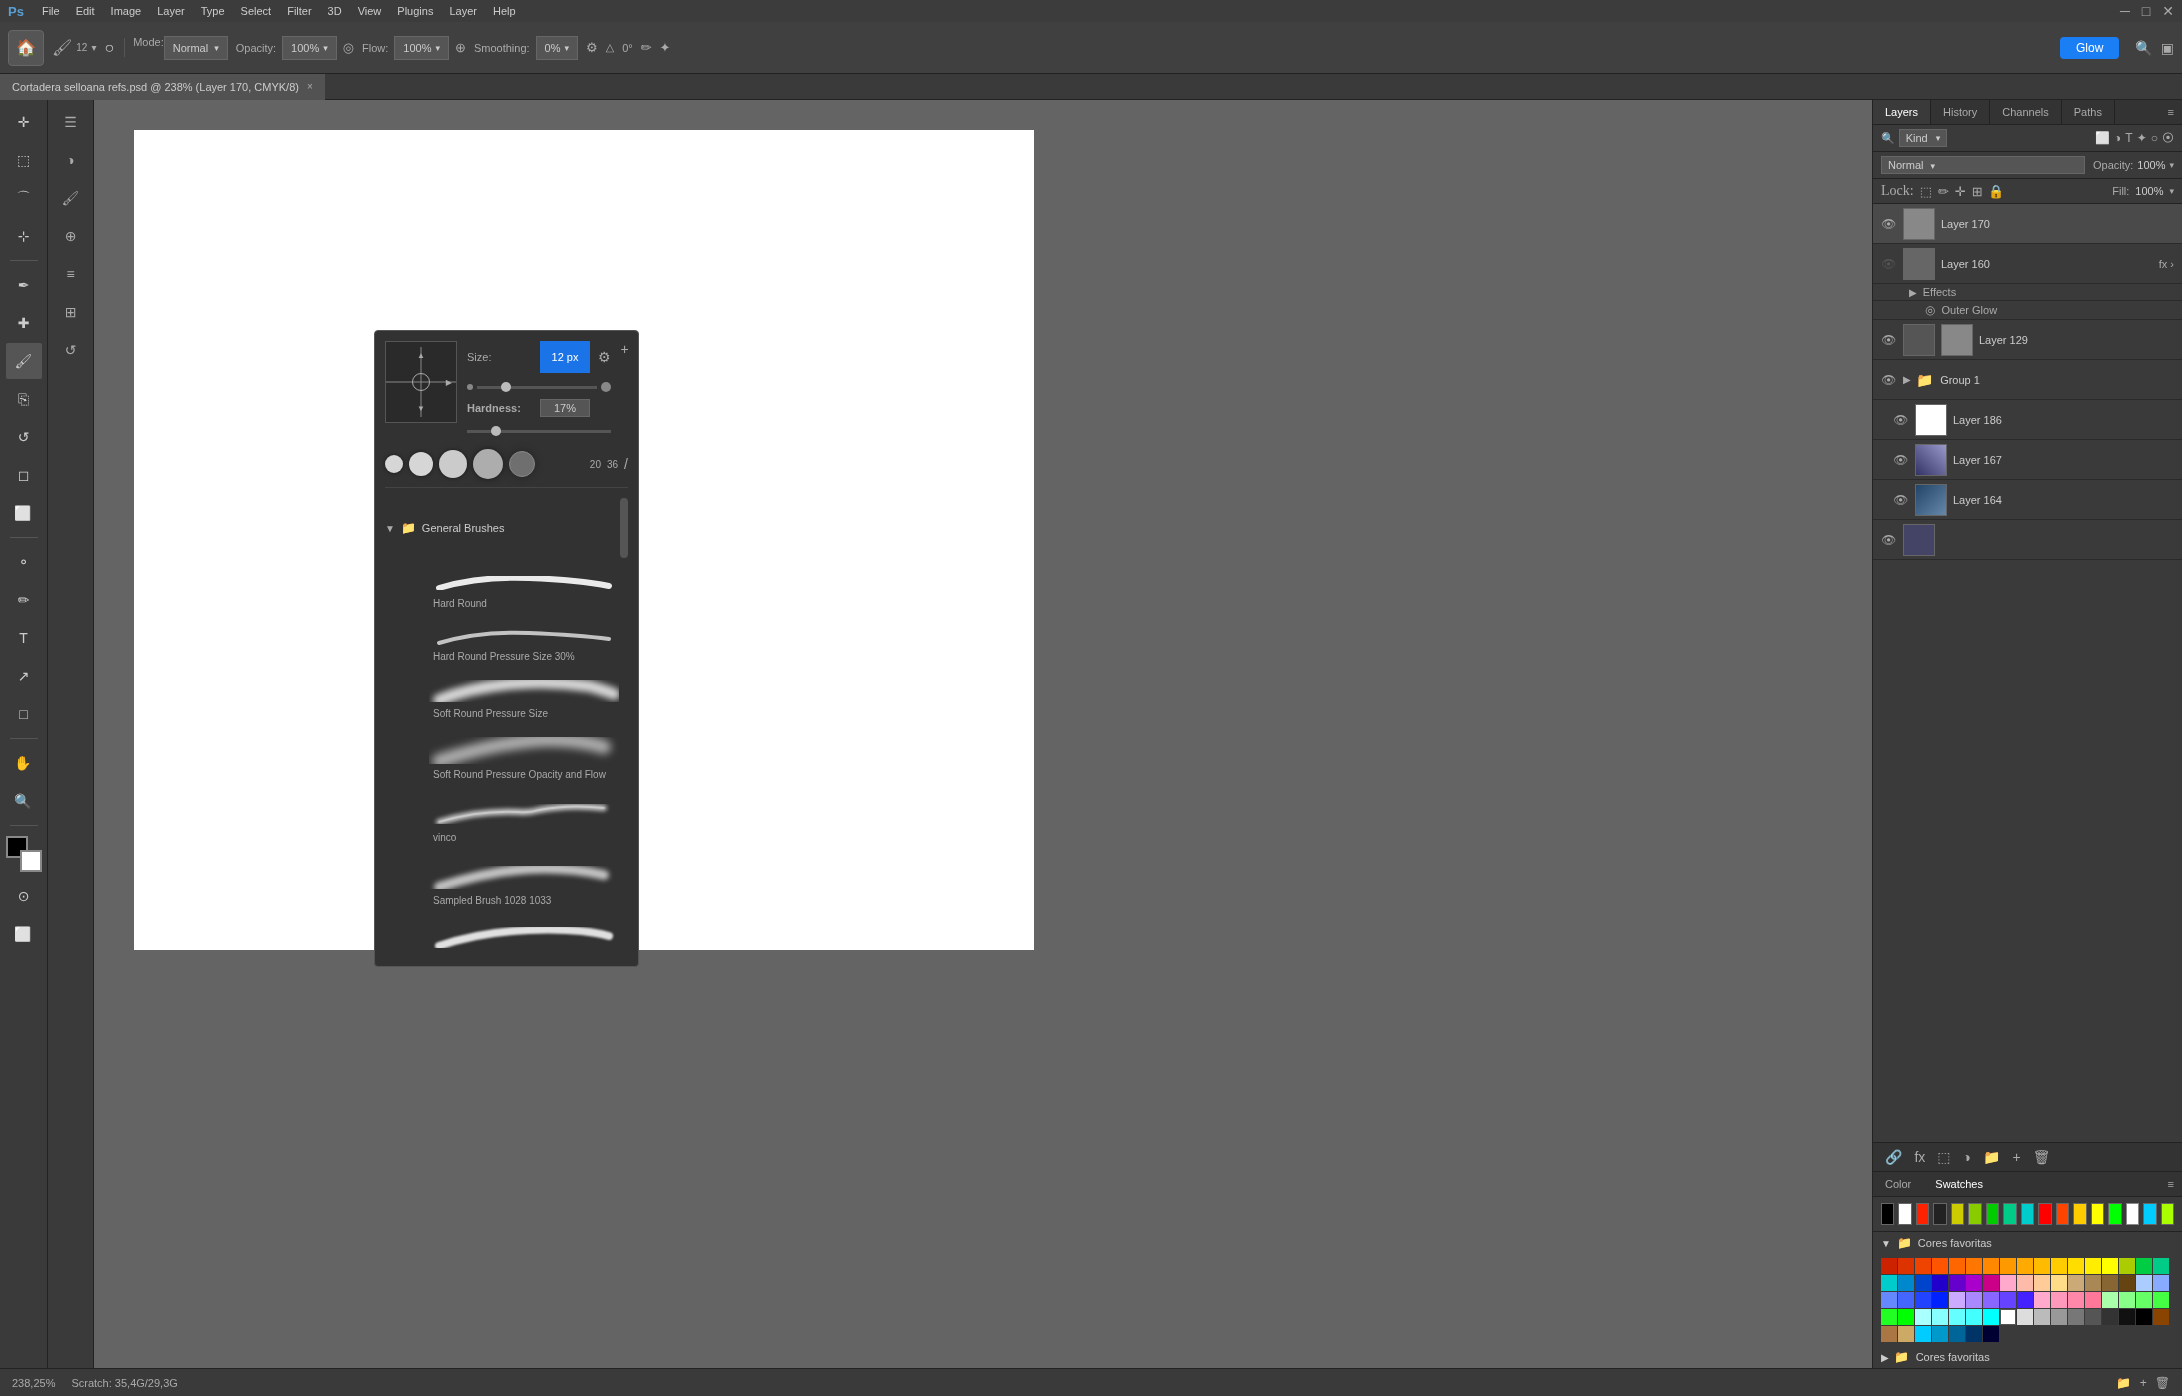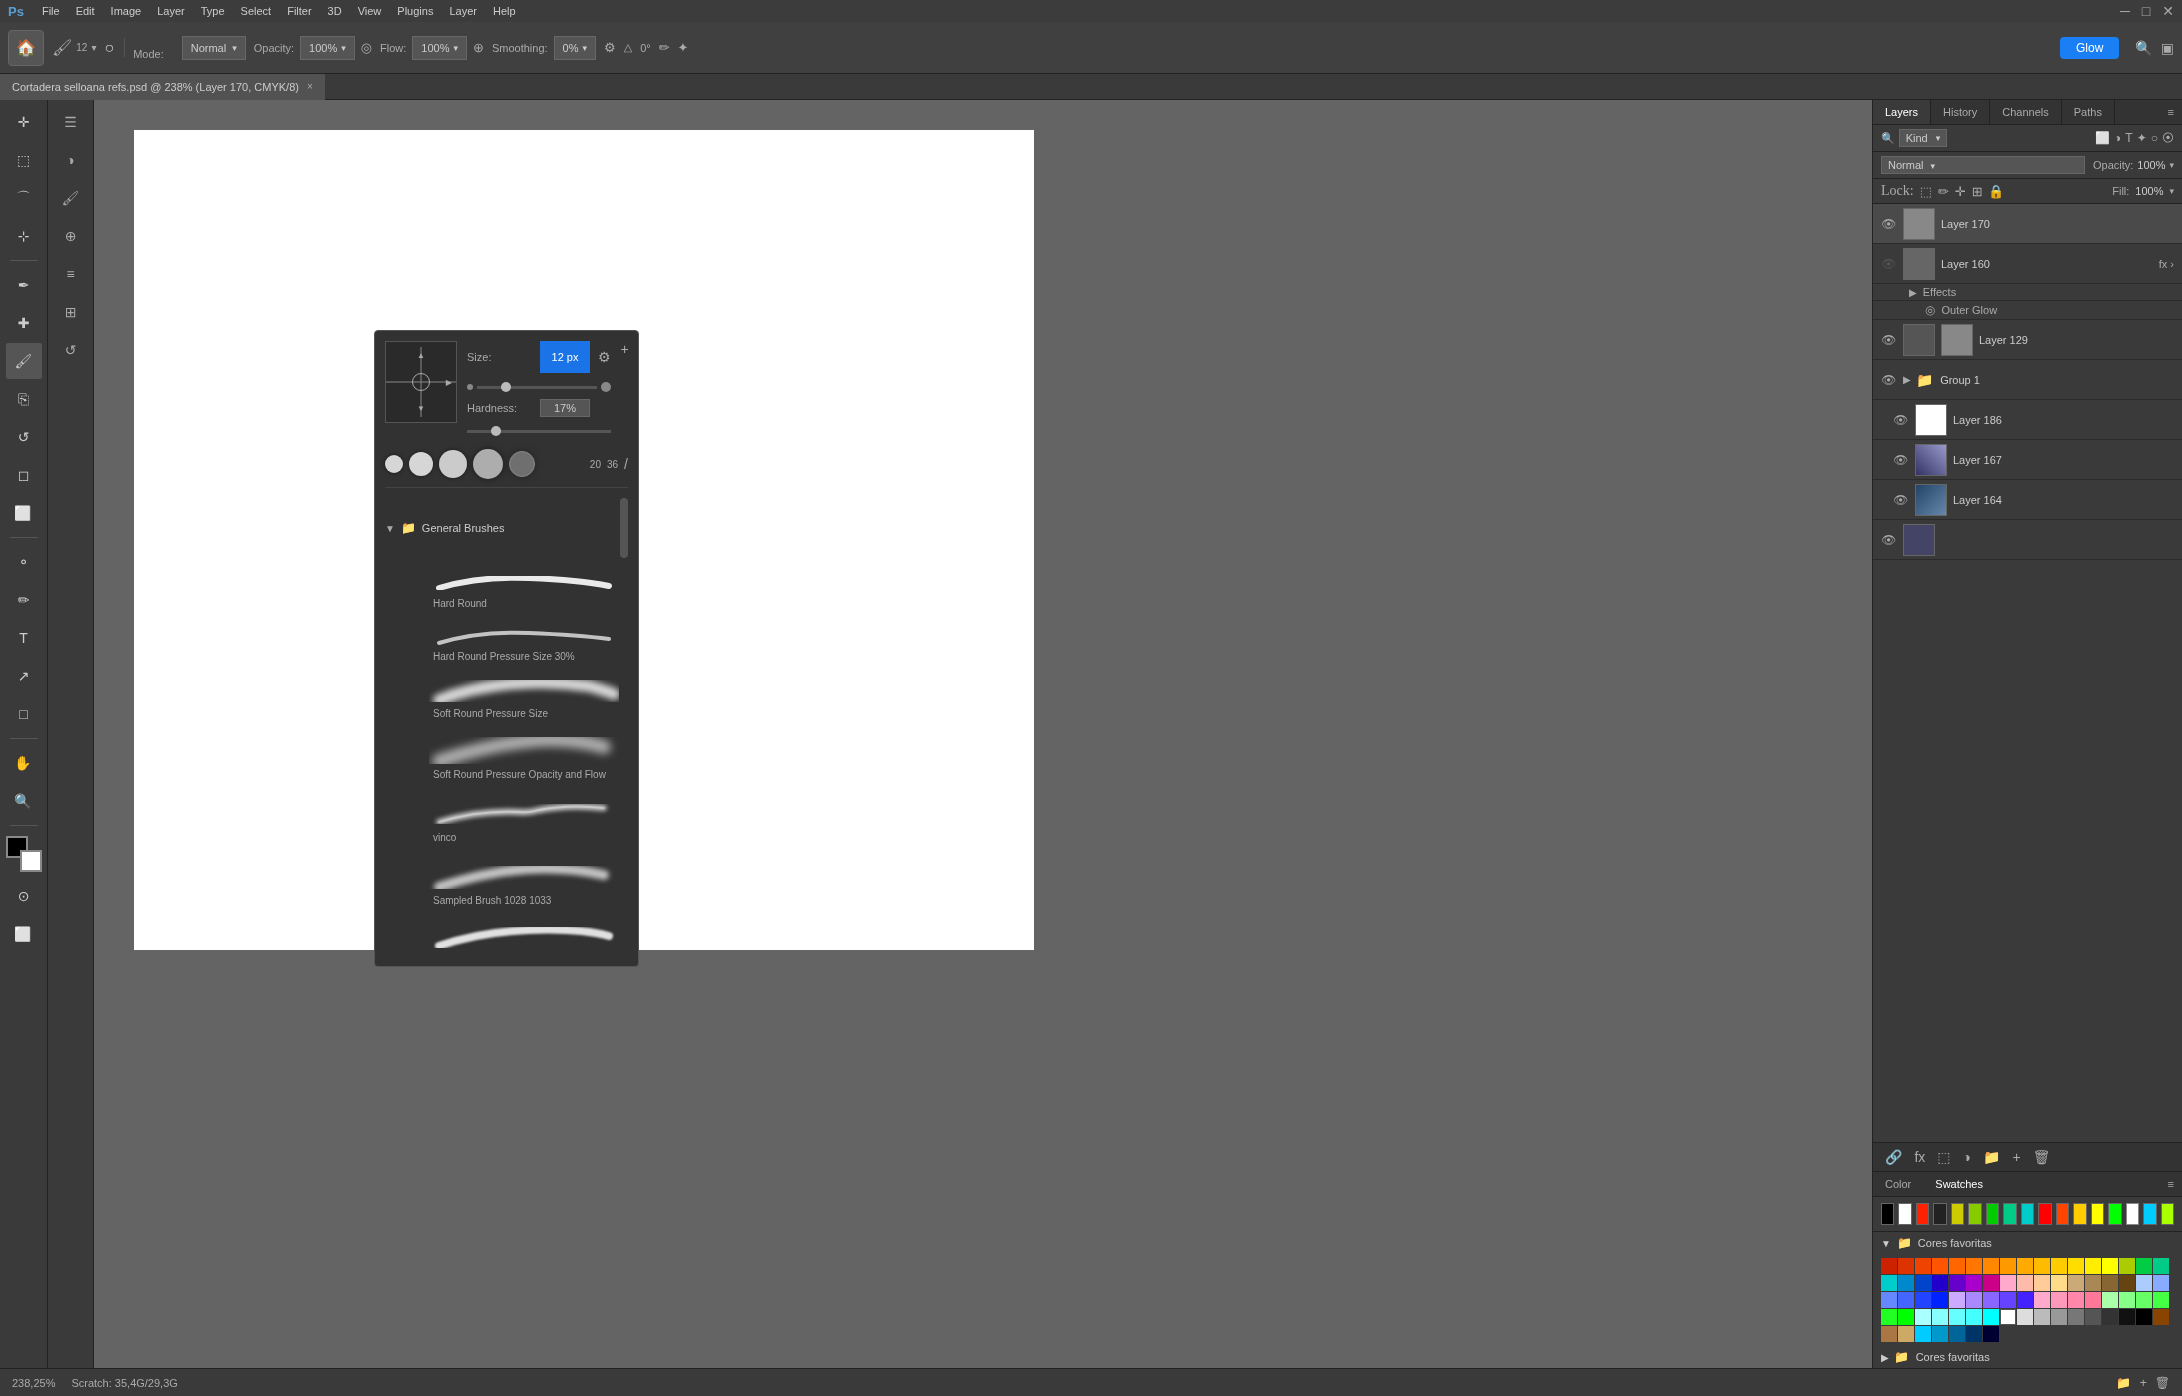--- a/index.html
+++ b/index.html
@@ -328,21 +328,21 @@
 </div>
 
 <div class="toolbar">
   <div class="home-btn">🏠</div>
   <div style="display:flex;align-items:center;gap:4px;border-right:1px solid #555;padding-right:10px;">
     <span style="font-size:16px;color:#aaa;">🖌</span>
     <span style="color:#aaa;font-size:10px;">12</span>
     <span style="font-size:10px;color:#aaa;">▾</span>
     <span style="font-size:16px;color:#ccc;margin-left:4px;">○</span>
   </div>
-  <div style="display:flex;align-items:flex-end;gap:18px;">
+  <div style="display:flex;align-items:flex-start;gap:0;">
     <span class="toolbar-label">Mode:</span>
     <div style="display:flex;align-items:center;background:#555;border:1px solid #666;padding:2px 8px;height:24px;cursor:pointer;">
       <span>Normal</span>
       <span style="margin-left:6px;font-size:9px;">▾</span>
     </div>
   </div>
   <div style="display:flex;align-items:center;gap:6px;">
     <span class="toolbar-label">Opacity:</span>
     <div style="display:flex;align-items:center;background:#555;border:1px solid #666;padding:2px 8px;height:24px;cursor:pointer;">
       <span>100%</span>
@@ -454,21 +454,21 @@
 
           <div style="position:relative;height:16px;display:flex;align-items:center;margin-bottom:4px;">
             <div style="width:6px;height:6px;border-radius:50%;background:#888;margin-right:4px;"></div>
             <div style="flex:1;height:3px;background:#555;position:relative;">
               <div style="position:absolute;left:20%;width:10px;height:10px;background:#bbb;border-radius:50%;top:-4px;"></div>
             </div>
             <div style="width:10px;height:10px;border-radius:50%;background:#888;margin-left:4px;"></div>
           </div>
 
           <div style="display:flex;align-items:center;gap:8px;margin-bottom:6px;">
-            <span style="color:#aaa;font-size:11px;width:65px;">Hardness:</span>
+            <span style="color:#aaa;font-size:11px;width:65px;font-weight:bold;">Hardness:</span>
             <span style="background:#555;color:#ccc;padding:2px 8px;font-size:11px;min-width:50px;text-align:center;border:1px solid #666;">17%</span>
           </div>
 
           <div style="position:relative;height:16px;display:flex;align-items:center;">
             <div style="flex:1;height:3px;background:#555;position:relative;">
               <div style="position:absolute;left:17%;width:10px;height:10px;background:#bbb;border-radius:50%;top:-4px;"></div>
             </div>
           </div>
         </div>
 

